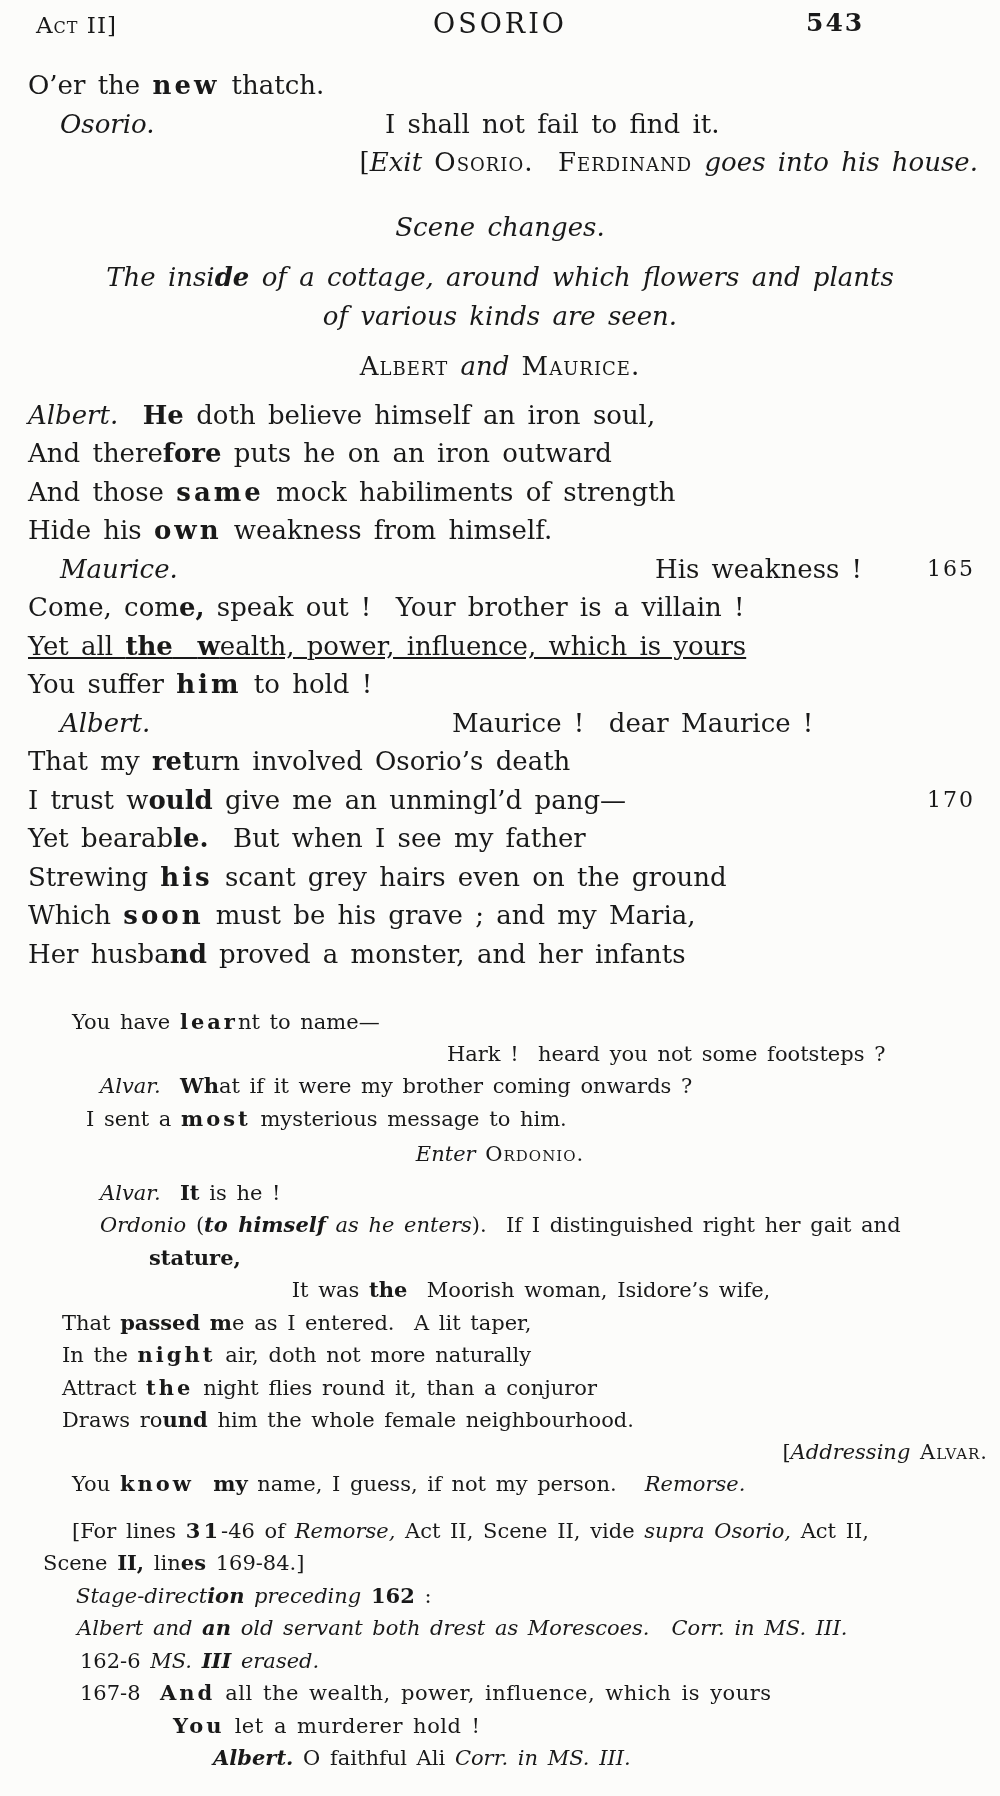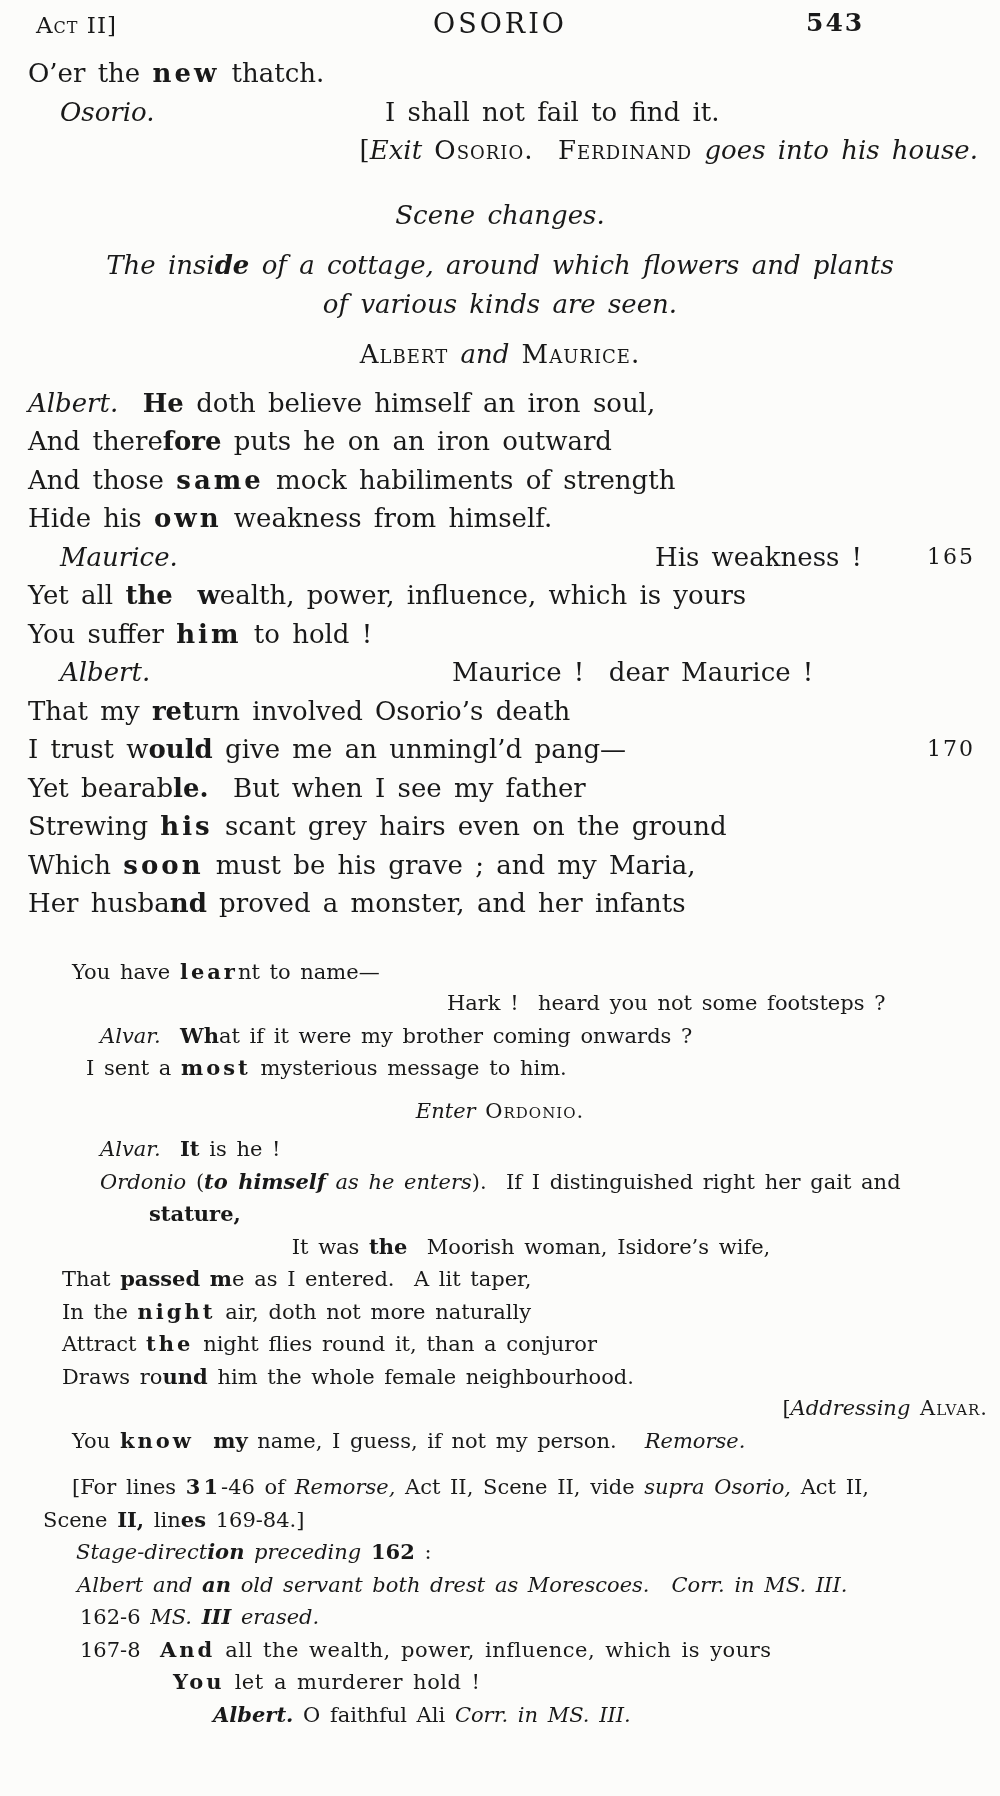--- a/index.html
+++ b/index.html
@@ -9,21 +9,21 @@
     font-family:"DejaVu Serif","Liberation Serif",serif;
   }
   .page{position:relative;width:1000px;height:1796px}
   
   .hdr{position:relative;height:50px}
   .hdr-act{position:absolute;left:36px;top:12px;font-variant:small-caps;font-size:23px;letter-spacing:1px}
   .hdr-title{position:absolute;left:0;top:8px;width:1000px;text-align:center;font-size:27px;letter-spacing:3px}
   .hdr-num{position:absolute;left:806px;top:8px;font-size:25px;font-weight:bold;letter-spacing:2px}
   
   .sec{position:relative}
-  #sec-main{margin-top:4px}
+  #sec-main{margin-top:16px}
   #sec-remorse{margin-top:33px}
   #sec-foot{margin-top:14px}
   .line{position:relative;white-space:pre-wrap}
   .large .line{font-size:26px;line-height:38.5px;word-spacing:4px}
   .small .line,.foot .line{font-size:21px;line-height:31.5px;word-spacing:3px}
   .large .line.s{height:38.5px}
   .line.c{text-align:center}
   .line.r{text-align:right}
   .abs{position:absolute;top:0}
   .i{font-style:italic}
@@ -51,36 +51,37 @@
       <div class="line r" style="padding-right: 22px;"><span>[</span><span class="i">Exit</span><span> </span><span class="sc">Osorio.</span><span>  </span><span class="sc">Ferdinand</span><span> </span><span class="i">goes into his house.</span></div>
       <div class="line c" style="margin-top: 26px;"><span class="i">Scene changes.</span></div>
       <div class="line c" style="margin-top: 12px;"><span class="i">The insi</span><span class="bi">de</span><span class="i"> of a cottage, around which flowers and plants</span></div>
       <div class="line c"><span class="i">of various kinds are seen.</span></div>
       <div class="line c" style="margin-top: 12px;"><span class="sc">Albert</span><span> </span><span class="i">and</span><span> </span><span class="sc">Maurice.</span></div>
       <div class="line l" style="padding-left: 28px; margin-top: 10px;"><span class="i">Albert.</span><span>  </span><span class="b">He</span><span> doth believe himself an iron soul,</span></div>
       <div class="line l" style="padding-left: 28px;"><span>And there</span><span class="b">fore</span><span> puts he on an iron outward</span></div>
       <div class="line l" style="padding-left: 28px;"><span>And those </span><span class="bs">same</span><span> mock habiliments of strength</span></div>
       <div class="line l" style="padding-left: 28px;"><span>Hide his </span><span class="bs">own</span><span> weakness from himself.</span></div>
       <div class="line s"><span class="i abs" style="left: 60px;">Maurice.</span><span class="abs" style="left: 655px;">His weakness !</span><span class="linenum">165</span></div>
-      <div class="line l" style="padding-left: 28px;"><span>Yet all </span><span class="b">the</span><span>  </span><span class="b">w</span><span>ealth, power, influence, which is yours</span></div>
+      <div class="line l" style="padding-left: 28px;"><span>Come, com</span><span class="b">e,</span><span> speak out !  Your brother is a villain !</span></div>
+      <div class="line l" style="padding-left: 28px; text-decoration: underline;"><span>Yet all </span><span class="b">the</span><span>  </span><span class="b">w</span><span>ealth, power, influence, which is yours</span></div>
       <div class="line l" style="padding-left: 28px;"><span>You suffer </span><span class="bs">him</span><span> to hold !</span></div>
       <div class="line s"><span class="i abs" style="left: 60px;">Albert.</span><span class="abs" style="left: 452px;">Maurice !  dear Maurice !</span></div>
       <div class="line l" style="padding-left: 28px;"><span>That my </span><span class="b">ret</span><span>urn involved Osorio’s death</span></div>
       <div class="line l" style="padding-left: 28px;"><span>I trust w</span><span class="b">ould</span><span> give me an unmingl’d pang—</span><span class="linenum">170</span></div>
       <div class="line l" style="padding-left: 28px;"><span>Yet bearab</span><span class="b">le.</span><span>  But when I see my father</span></div>
       <div class="line l" style="padding-left: 28px;"><span>Strewing </span><span class="bs">his</span><span> scant grey hairs even on the ground</span></div>
       <div class="line l" style="padding-left: 28px;"><span>Which </span><span class="bs">soon</span><span> must be his grave ; and my Maria,</span></div>
       <div class="line l" style="padding-left: 28px;"><span>Her husba</span><span class="b">nd</span><span> proved a monster, and her infants</span></div>
     </div>
   <div id="sec-remorse" class="sec small">
       <div class="line l" style="padding-left: 72px;"><span>You have </span><span class="bs">lear</span><span>nt to name—</span></div>
       <div class="line l" style="padding-left: 447px;"><span>Hark !  heard you not some footsteps ?</span></div>
       <div class="line l" style="padding-left: 100px;"><span class="i">Alvar.</span><span>  </span><span class="b">Wh</span><span>at if it were my brother coming onwards ?</span></div>
       <div class="line l" style="padding-left: 86px;"><span>I sent a </span><span class="bs">most</span><span> mysterious message to him.</span></div>
-      <div class="line c" style="margin-top: 11px; margin-bottom: 6px;"><span class="i">Enter</span><span> </span><span class="sc">Ordonio.</span></div>
+      <div class="line c" style="margin-top: 4px; margin-bottom: 6px;"><span class="i">Enter</span><span> </span><span class="sc">Ordonio.</span></div>
       <div class="line l" style="padding-left: 100px;"><span class="i">Alvar.</span><span>  </span><span class="b">It</span><span> is he !</span></div>
       <div class="line l" style="padding-left: 100px;"><span class="i">Ordonio</span><span> (</span><span class="bi">to himself</span><span class="i"> as he enters</span><span>).  If I distinguished right her gait and</span></div>
       <div class="line l" style="padding-left: 149px;"><span class="b">stature,</span></div>
       <div class="line l" style="padding-left: 62px; text-align: center;"><span>It was </span><span class="b">the</span><span>  Moorish woman, Isidore’s wife,</span></div>
       <div class="line l" style="padding-left: 62px;"><span>That </span><span class="b">passed</span><span> </span><span class="b">m</span><span>e as I entered.  A lit taper,</span></div>
       <div class="line l" style="padding-left: 62px;"><span>In the </span><span class="bs">night</span><span> air, doth not more naturally</span></div>
       <div class="line l" style="padding-left: 62px;"><span>Attract </span><span class="bs">the</span><span> night flies round it, than a conjuror</span></div>
       <div class="line l" style="padding-left: 62px;"><span>Draws ro</span><span class="b">und</span><span> him the whole female neighbourhood.</span></div>
       <div class="line r" style="padding-right: 12px;"><span>[</span><span class="i">Addressing</span><span> </span><span class="sc">Alvar.</span></div>
       <div class="line l" style="padding-left: 72px;"><span>You </span><span class="bs">know</span><span>  </span><span class="b">my</span><span> name, I guess, if not my person.</span><span class="g" style="width: 28px;"></span><span class="i">Remorse.</span></div>

